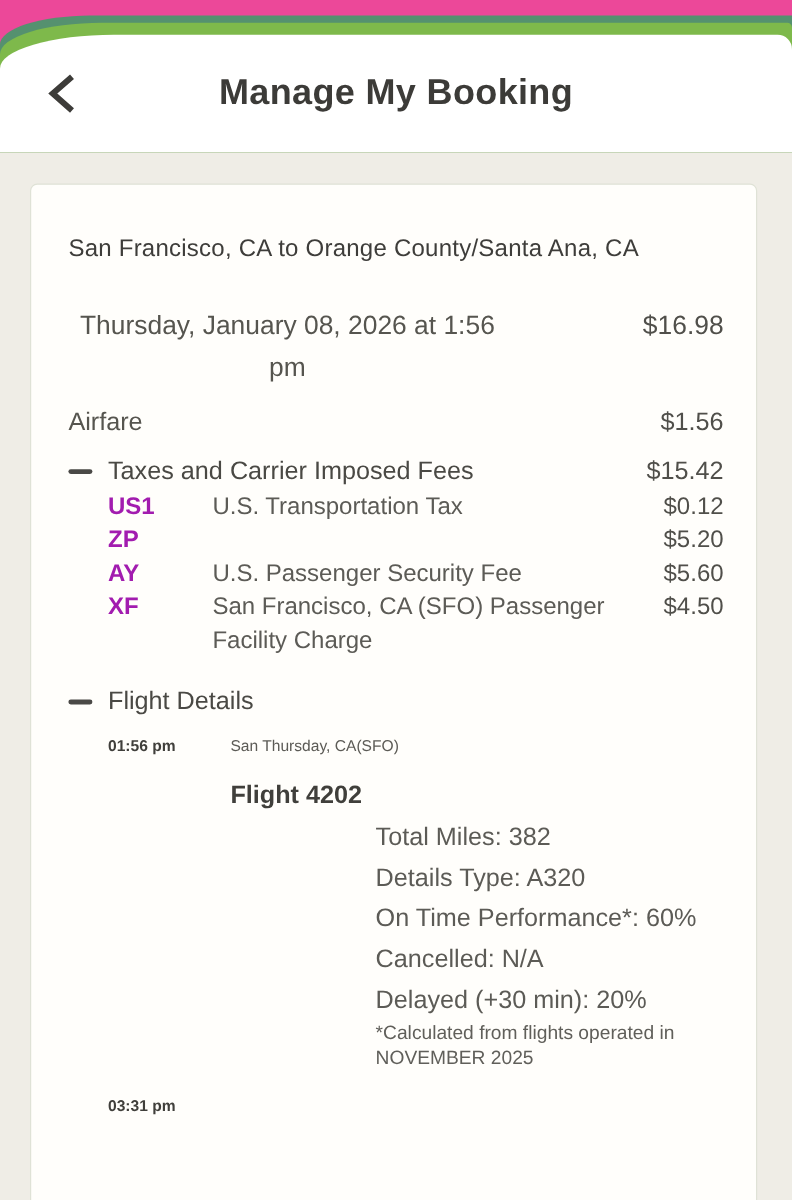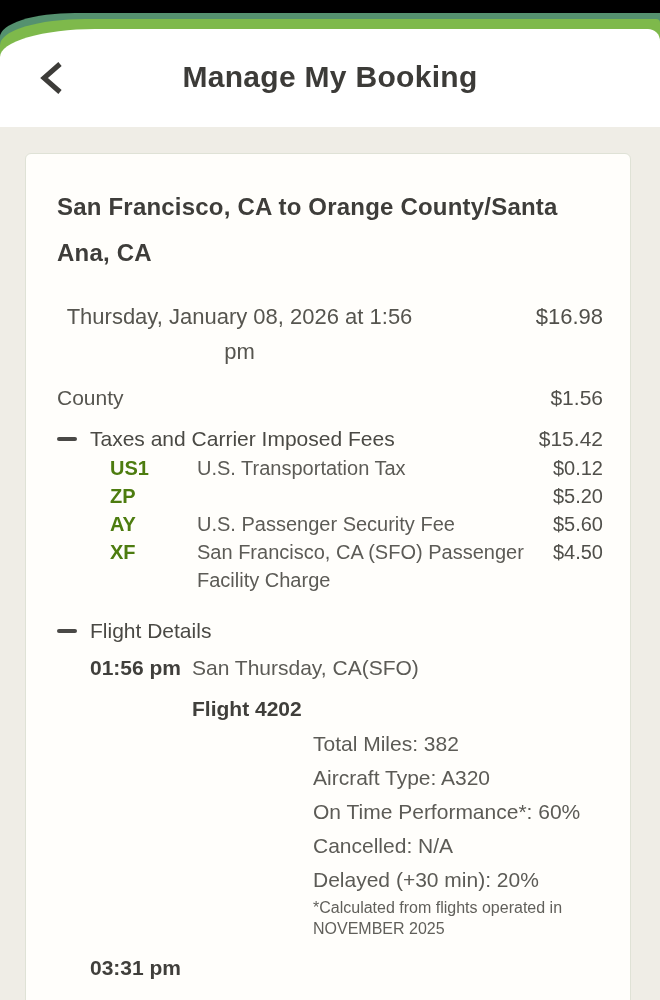--- a/index.html
+++ b/index.html
@@ -4,21 +4,21 @@
 <style>
   * { margin:0; padding:0; box-sizing:border-box; }
   html,body { width:660px; height:1000px; overflow:hidden; }
   body {
     font-family:"Liberation Sans", sans-serif;
     background:#efede6;
     position:relative;
   }
 
   
-  .app-header { position:relative; height:127px; background:#000000; }
+  .app-header { position:relative; height:127px; background:#ec4899; }
   .stripe-sage {
     position:absolute; top:13px; left:0; right:0; bottom:0;
     background:#55916f;
     border-top-left-radius:75px 24px;
   }
   .stripe-green {
     position:absolute; top:19px; left:0; right:0; bottom:0;
     background:#7eb94b;
     border-top-left-radius:85px 26px;
     border-top-right-radius:4px;
@@ -44,21 +44,21 @@
   .booking-card {
     margin:26px 29px 0 25px;
     background:#fffefb;
     border:1px solid #dfe2d6;
     border-radius:6px;
     padding:30px 27px 70px 31px;
     min-height:900px;
   }
 
   .route-title {
-    font-size:24px; font-weight:700; color:#3e3d3a;
+    font-size:20px; font-weight:400; color:#3e3d3a;
     line-height:46px; letter-spacing:.2px;
     margin-bottom:23px;
   }
 
   .row-between { display:flex; justify-content:space-between; align-items:flex-start;text-align:center; }
 
   .date-row { font-size:22px; line-height:35px; color:#56554f; margin-bottom:14px; }
   .date-text { max-width:365px; }
   .total-price { color:#504f4a; }
 
@@ -75,29 +75,29 @@
     margin-right:13px; flex-shrink:0;
   }
   .section-label { flex:1; }
   .section-amount { color:#504f4a; }
 
   .tax-row {
     display:flex; align-items:flex-start;
     padding-left:33px;
     font-size:20px; line-height:28px; color:#5c5b56;
   }
-  .tax-code { width:55px; flex-shrink:0; font-weight:700; color:#4d7c0f;margin-left:20px; }
+  .tax-code { width:55px; flex-shrink:0; font-weight:700; color:#a21caf; }
   .tax-name { width:345px;margin-left:32px; }
   .tax-amount { margin-left:auto; color:#504f4a; }
 
   .flight-section { margin-top:22px; }
   .leg-row {
     display:flex; align-items:flex-start;
     padding-left:33px; margin-top:7px;
-    font-size:21px; line-height:30px;
+    font-size:13px; line-height:30px;
   }
   .leg-time { width:102px; flex-shrink:0; font-weight:700; color:#403f3b; }
   .leg-location { color:#5c5b56; }
 
   .flight-line {
     display:flex; align-items:baseline;
     margin:11px 0 0 135px;
     font-size:21px; line-height:30px;gap:12px;
   }
   .flight-number { font-weight:700; color:#403f3b; margin-right:20px; }
@@ -134,21 +134,21 @@
 <div class="booking-card">
 
   <div class="route-title">San Francisco, CA to Orange County/Santa Ana, CA</div>
 
   <div class="row-between date-row">
     <div class="date-text">Thursday, January 08, 2026 at 1:56 pm</div>
     <div class="total-price">$16.98</div>
   </div>
 
   <div class="row-between airfare-row">
-    <div>County</div>
+    <div>Airfare</div>
     <div class="airfare-amount">$1.56</div>
   </div>
 
   <div>
     <div class="section-header">
       <span class="minus-icon"></span>
       <span class="section-label">Taxes and Carrier Imposed Fees</span>
       <span class="section-amount">$15.42</span>
     </div>
 
@@ -183,21 +183,21 @@
       <span class="leg-time">01:56 pm</span>
       <span class="leg-location">San Thursday, CA(SFO)</span>
     </div>
 
     <div class="flight-line">
       <span class="flight-number">Flight 4202</span>
     </div>
 
     <div class="info-list">
       <div class="info-line">Total Miles: 382</div>
-      <div class="info-line">Aircraft Type: A320</div>
+      <div class="info-line">Details Type: A320</div>
       <div class="info-line">On Time Performance*: 60%</div>
       <div class="info-line">Cancelled: N/A</div>
       <div class="info-line">Delayed (+30 min): 20%</div>
     </div>
 
     <div class="footnote">*Calculated from flights operated in NOVEMBER 2025</div>
 
     <div class="leg-row arrival">
       <span class="leg-time">03:31 pm</span>
     </div>

